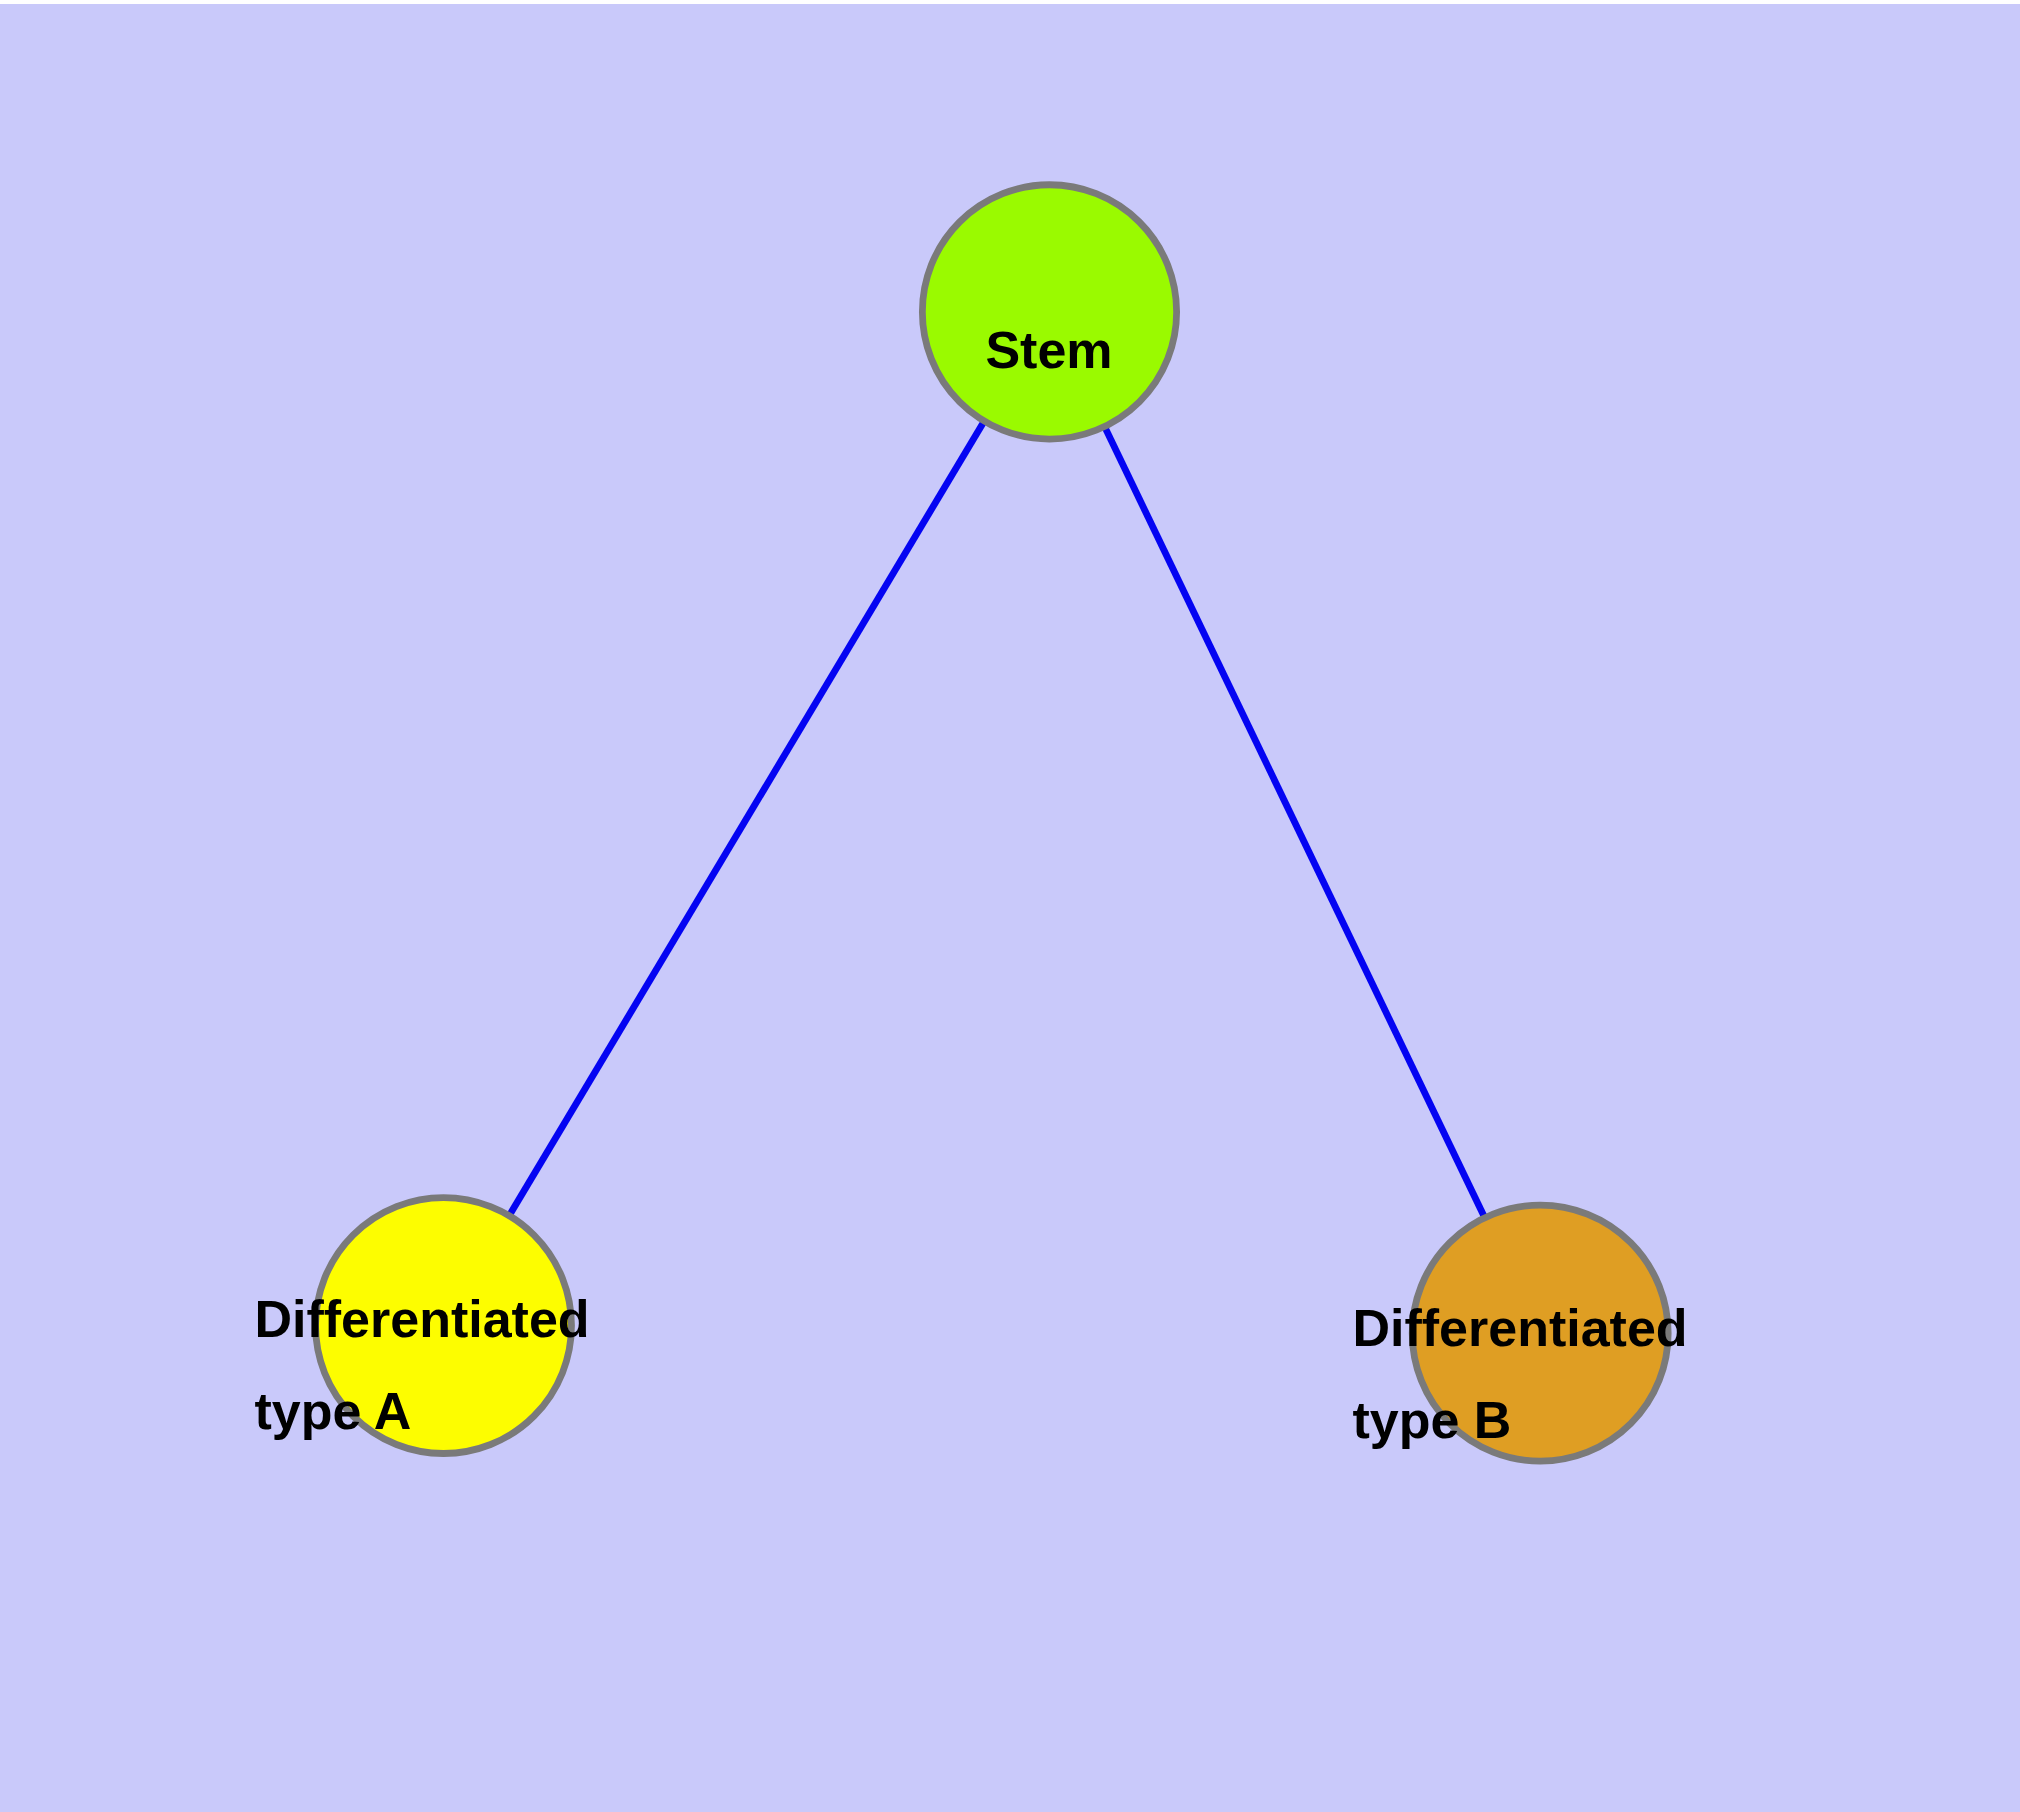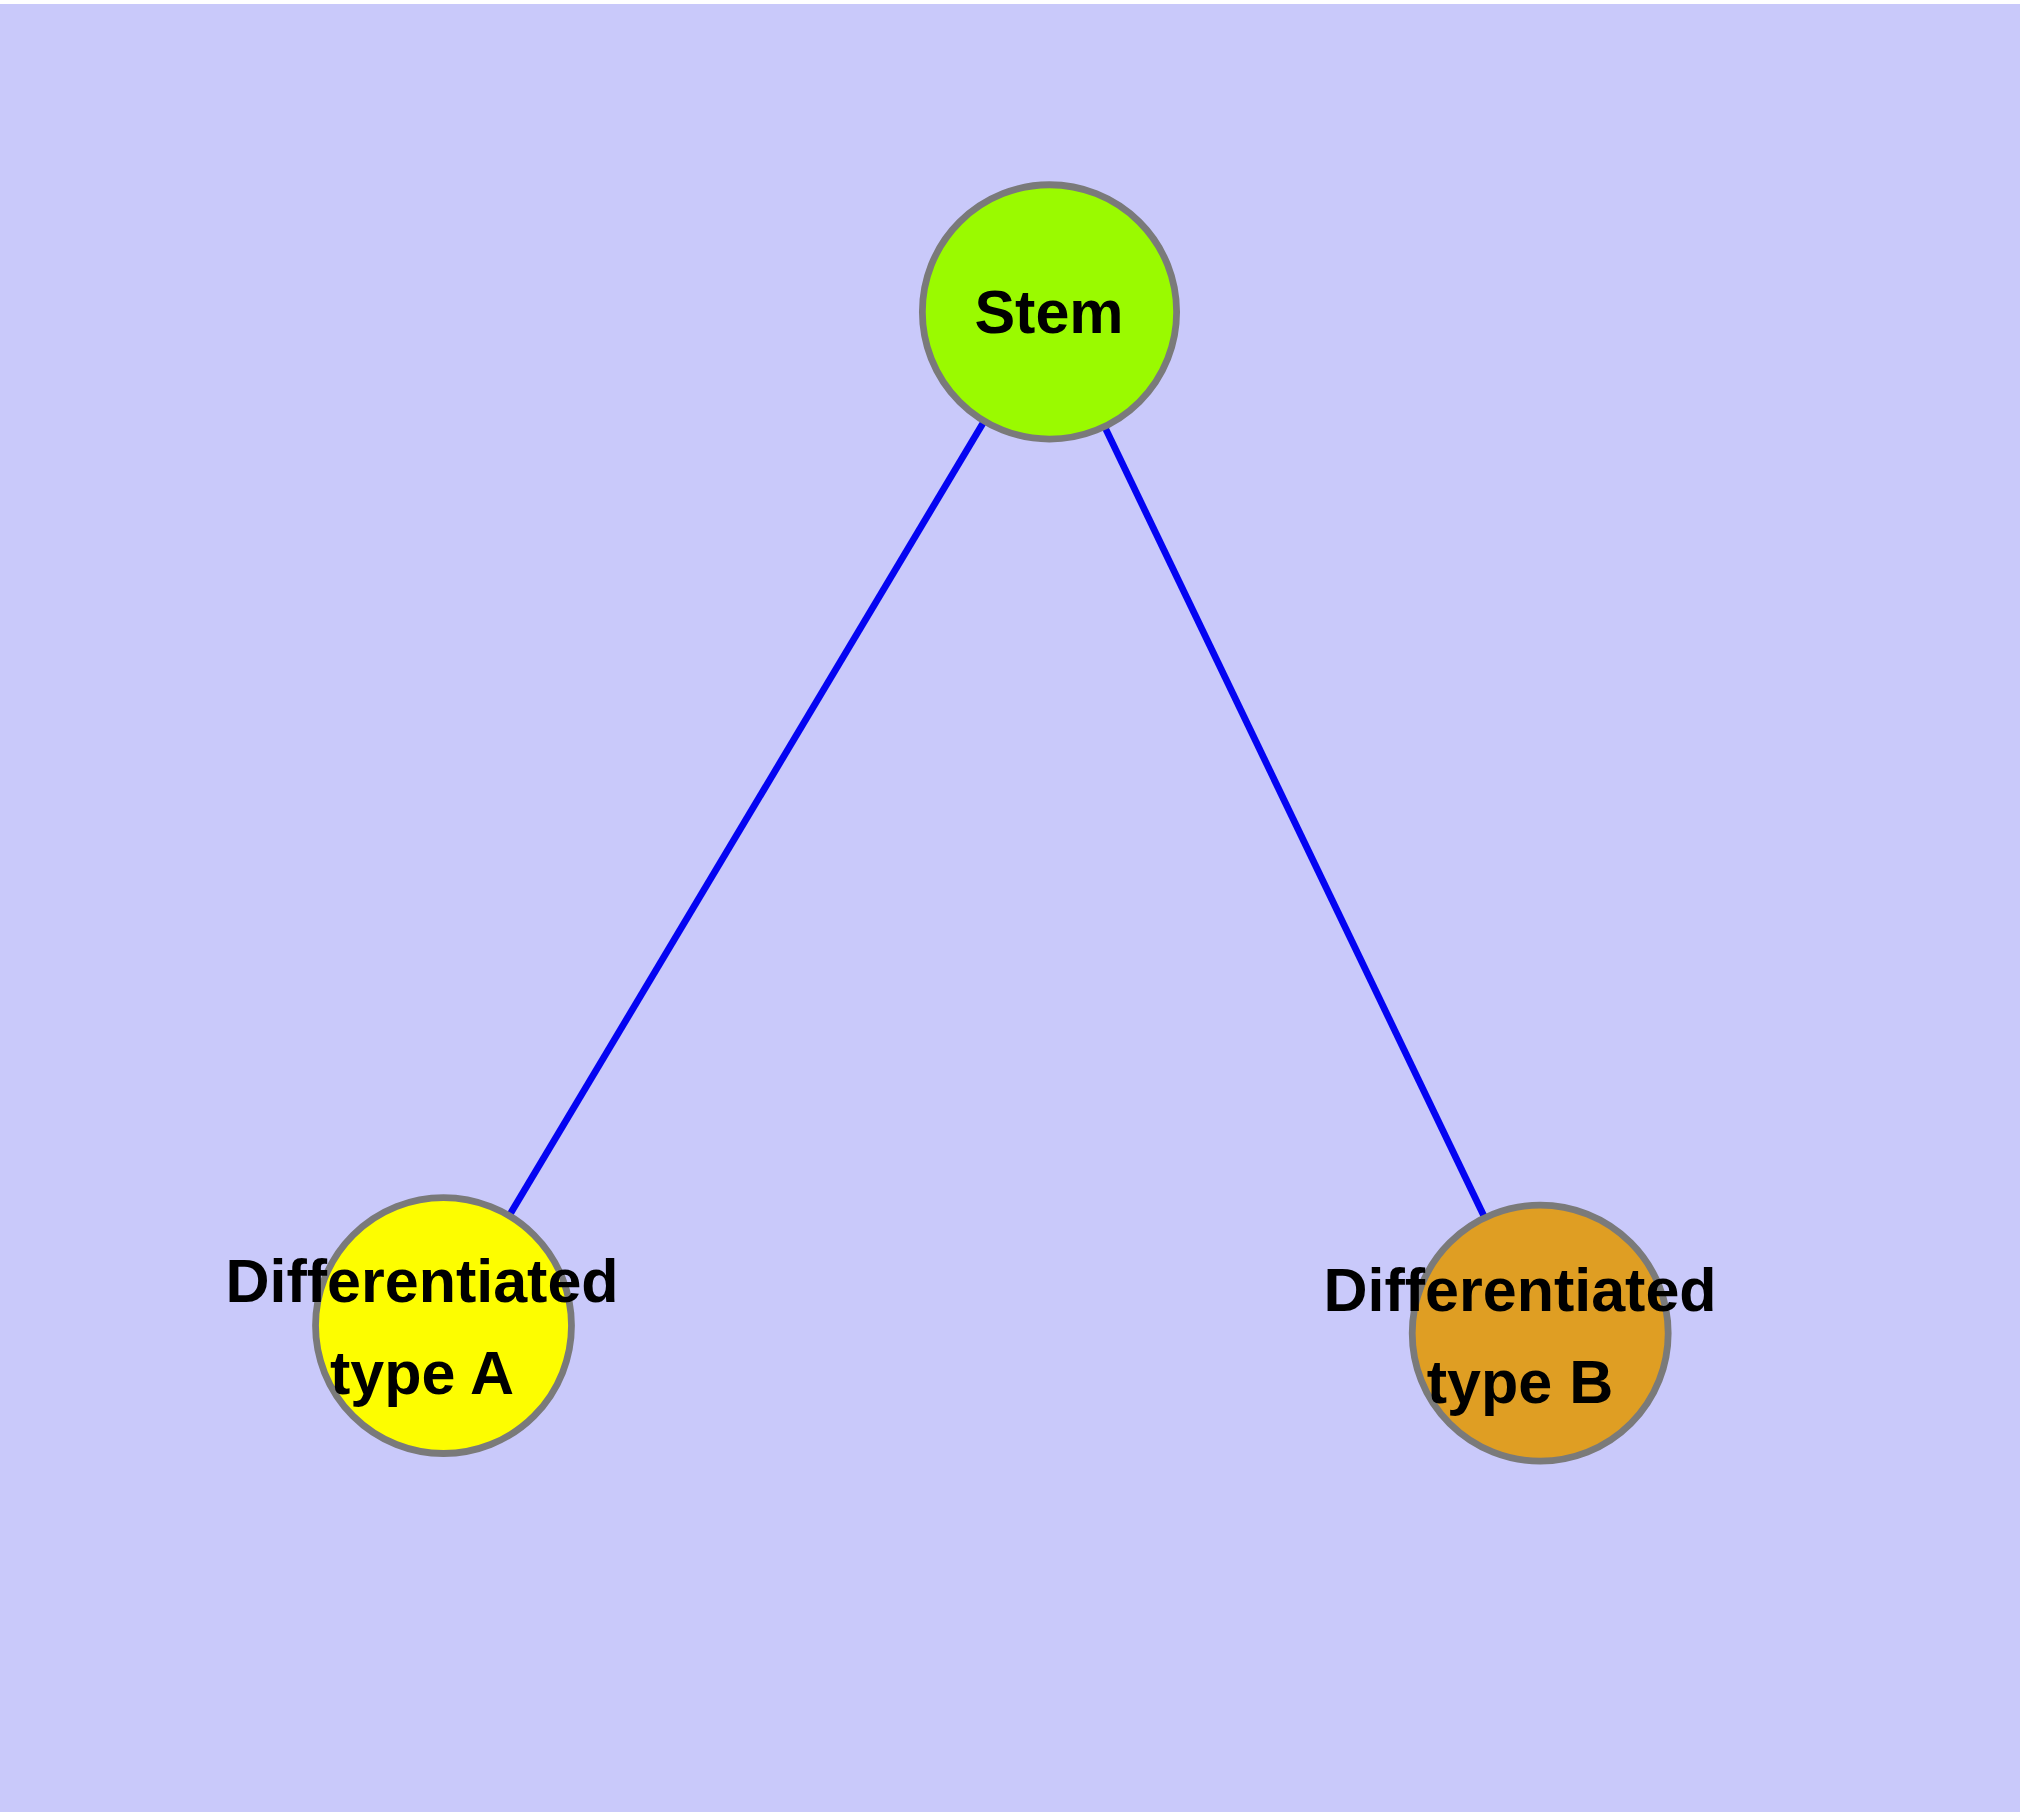--- a/index.html
+++ b/index.html
@@ -35,25 +35,25 @@
   }
   #graph-svg circle {
     stroke: #7a7a7a;
     stroke-width: 8;
   }
   .node-label {
     position: absolute;
     transform: translate(-50%, -50%);
     color: #000000;
     font-weight: bold;
-    font-size: 61px;
+    font-size: 52px;
     line-height: 92px;
-    text-align: center;
     white-space: pre-line;
     letter-spacing: 0px;
+    margin-top: 38px;
   }
 </style>
 </head>
 <body>
 
 <div id="stage" style="background: rgb(201, 201, 250);">
 
   <div id="top-margin-strip"></div>
 
   <svg id="graph-svg" viewBox="0 0 2384 2138" xmlns="http://www.w3.org/2000/svg">

